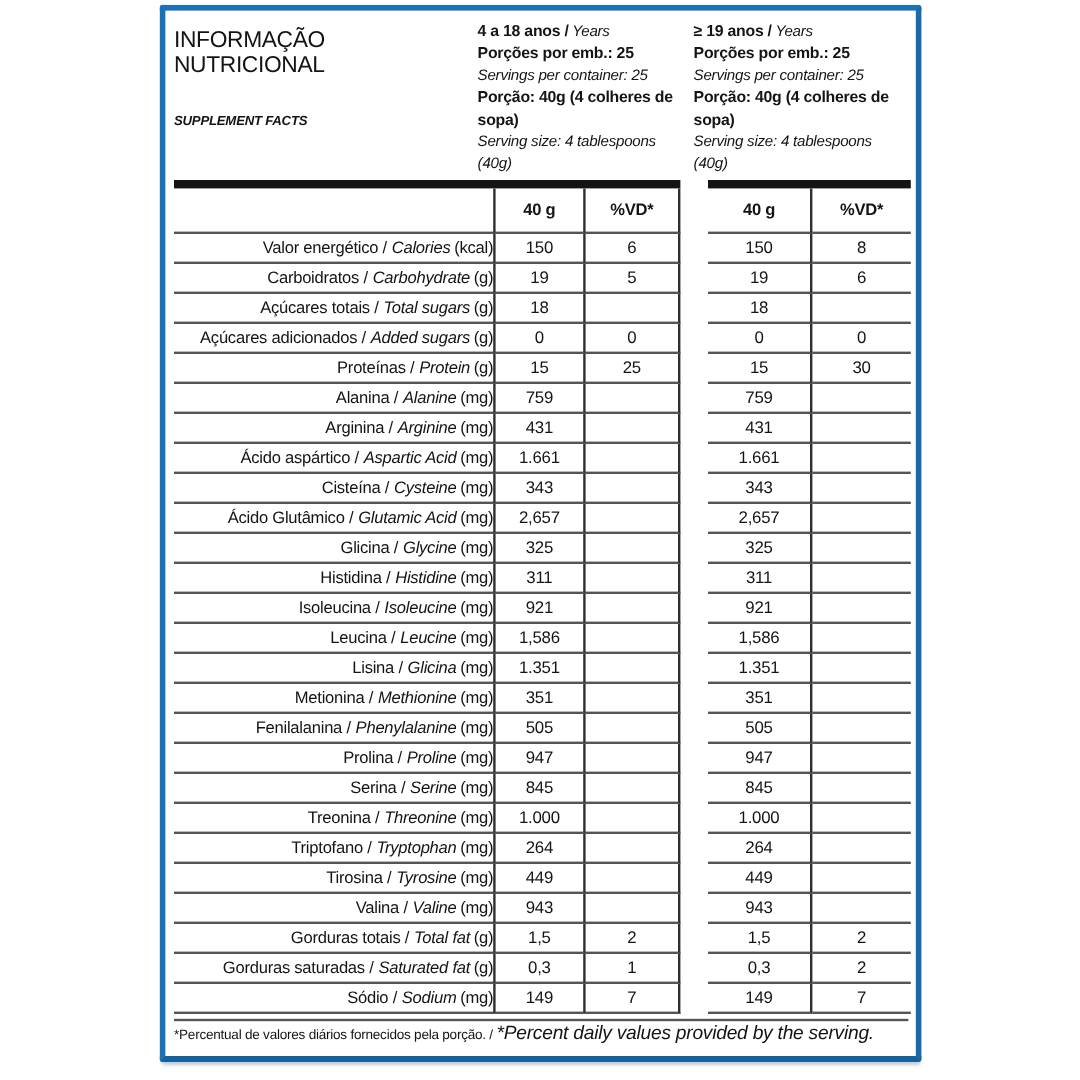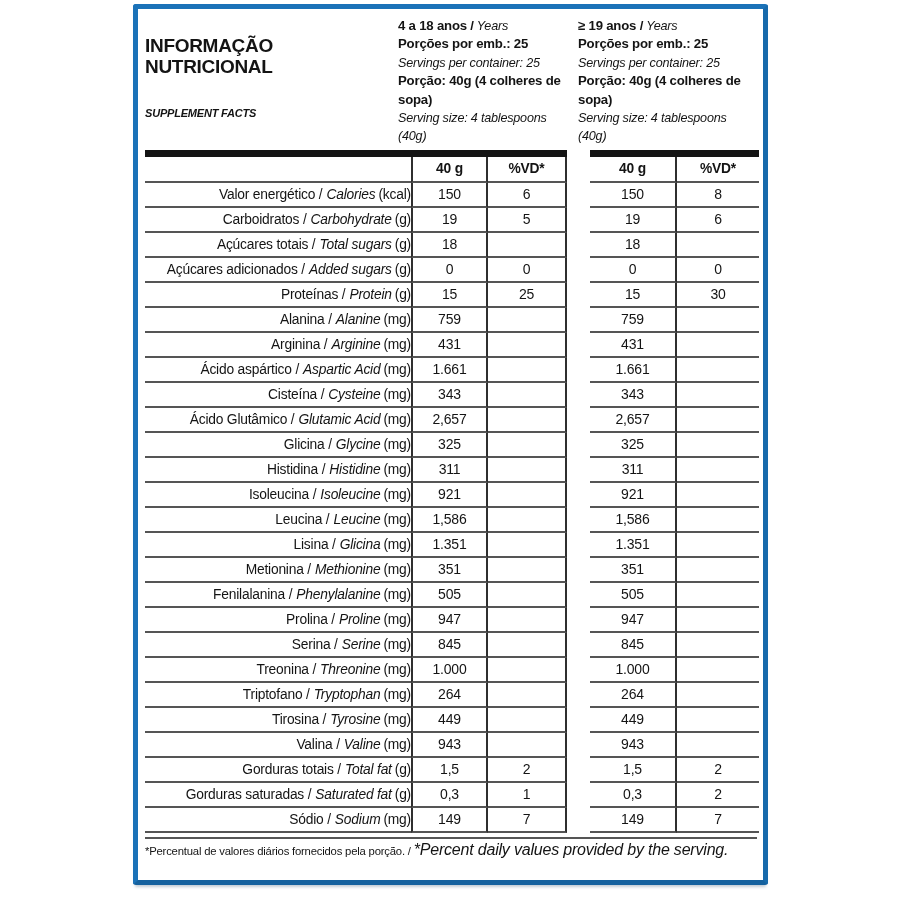--- a/index.html
+++ b/index.html
@@ -18,34 +18,34 @@
   .label-frame{
     position:absolute;left:133px;top:4px;width:635px;height:881px;
     background:#fff;border:5px solid var(--frame-blue);border-radius:3px;
     border-bottom-color:#15619e;border-right-color:#176aab;
     box-shadow:0 4px 3px -2px rgba(120,140,160,.45);
     padding:6px 4px 0 7px;
   }
   
   .header{display:grid;grid-template-columns:253px 180px 1fr;min-height:112px;}
   .title{
-    font-size:19px;font-weight:bold;line-height:21px;letter-spacing:-.3px;
-    white-space:pre-line;margin-top:20px;
+    font-size:19px;font-weight:normal;line-height:21px;letter-spacing:-.3px;
+    white-space:pre-line;margin-top:8px;
   }
   .subtitle{font-size:11px;font-weight:bold;font-style:italic;margin-top:30px;letter-spacing:-.2px;}
   .serving{font-size:13.2px;line-height:18.4px;padding-top:2px;padding-right:10px;letter-spacing:-.2px;}
   .sv-pt{font-weight:bold;}
   .sv-en{font-style:italic;font-size:12.6px;}
   .sv-line .sv-en{margin-left:3px;}
   
   .table{margin-top:4px;width:614px;}
   .bar-row{display:grid;grid-template-columns:422px 23px 169px;height:7px;}
   .bar{background:var(--bar-black);}
   .t-row{display:grid;grid-template-columns:266px 77px 79px 23px 87px 82px;height:25px;width:614px;}
-  .head-row{height:26px;font-weight:bold;}
+  .head-row{height:38px;font-weight:bold;}
   .cell{display:flex;align-items:center;justify-content:center;font-size:14px;letter-spacing:-.2px;}
   .cell:not(.c-gap){border-bottom:2px solid var(--hline);}
   .c-gap{border:none;}
   .c-name{justify-content:flex-end;white-space:nowrap;font-size:13.8px;}
   .c-v1{border-left:2px solid var(--vline);border-right:2px solid var(--vline);}
   .c-dv1{border-right:2px solid var(--vline);}
   .c-v2{border-right:2px solid var(--vline);}
   .ind-0{padding-left:2px;}
   .ind-1{padding-left:13px;}
   .ind-2{padding-left:26px;}

